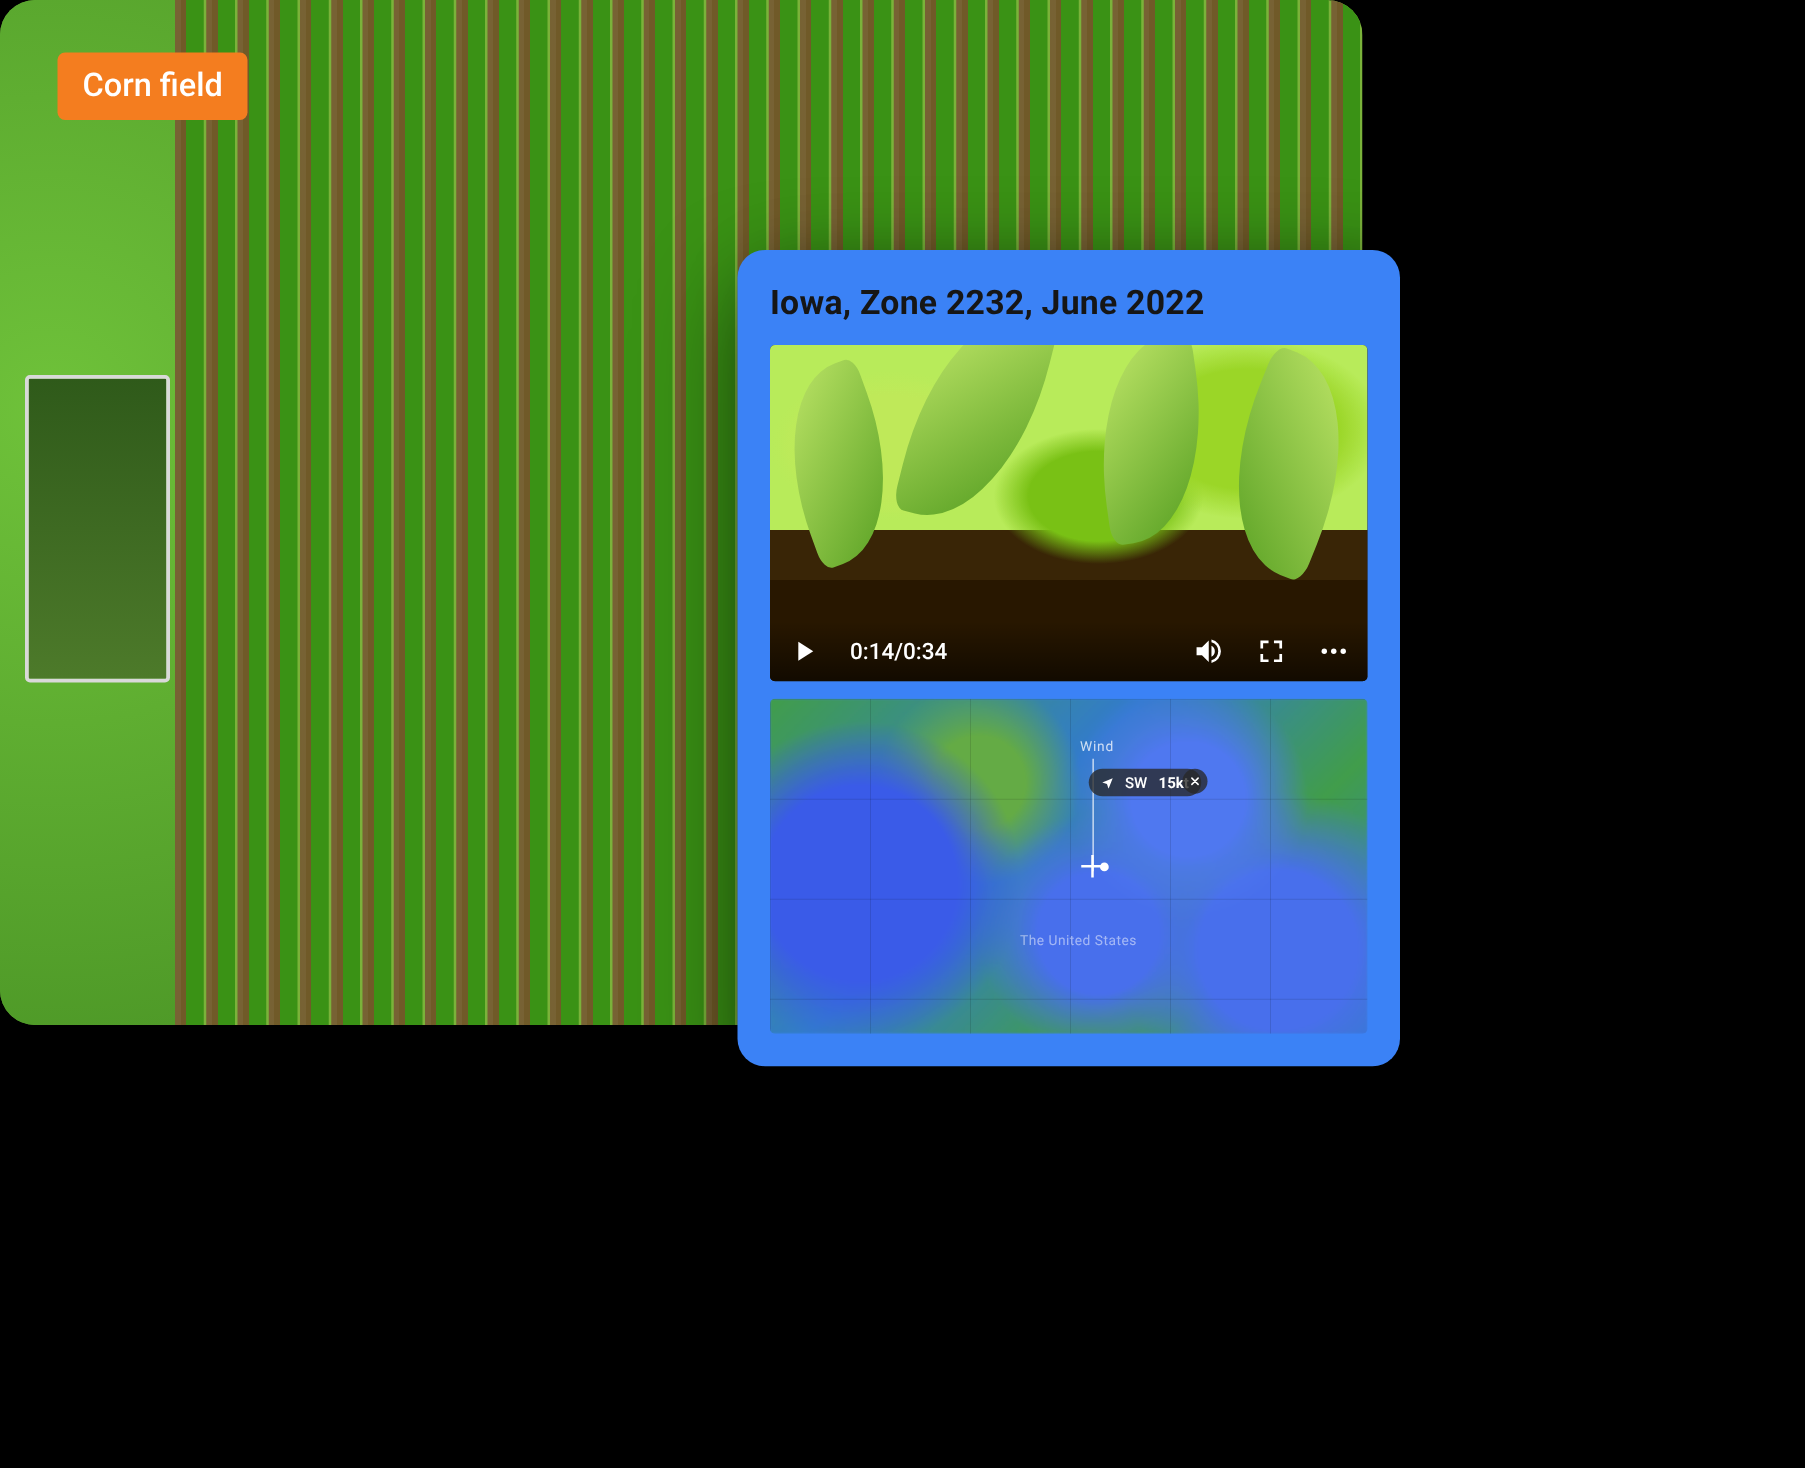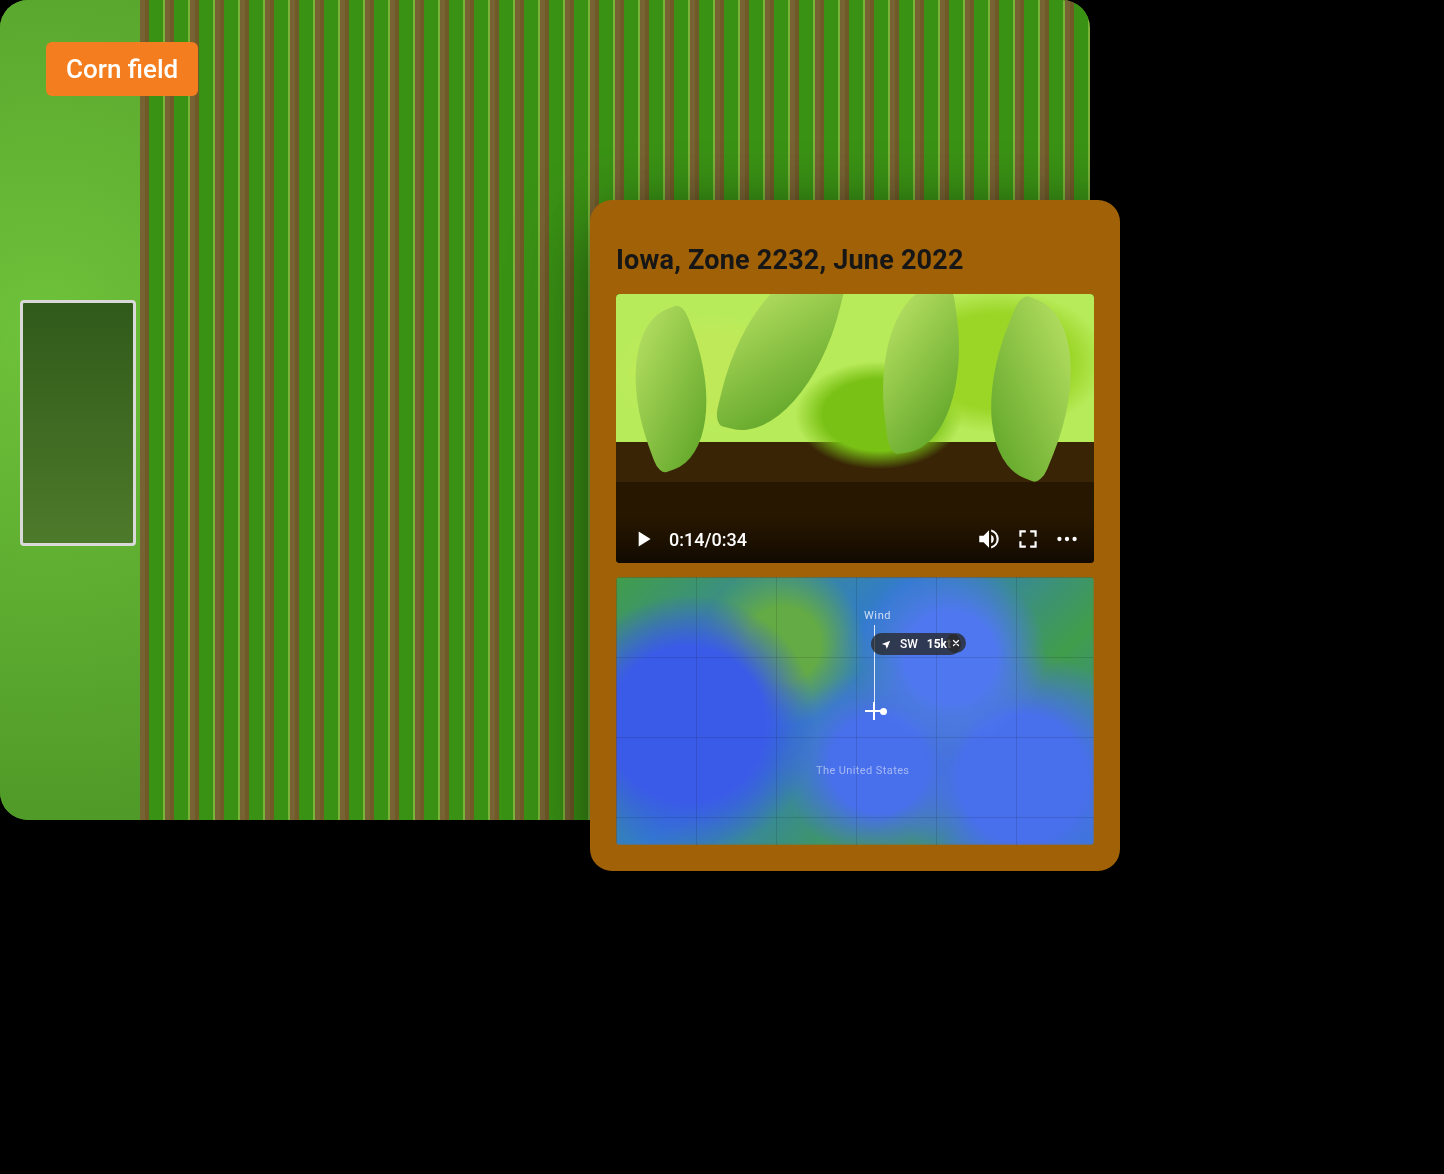--- a/index.html
+++ b/index.html
@@ -11,33 +11,33 @@
   .rows span{flex:1;background:
       linear-gradient(90deg,rgba(255,255,255,.05) 0 20%,transparent 20% 100%),
       linear-gradient(90deg,#6e5a2d 0 40%,#3f8f1e 40% 100%);
       margin-right:2px;
       filter:saturate(1.1);}
   .grass-strip{position:absolute;left:0;top:0;bottom:0;width:140px;background:radial-gradient(circle at 30% 40%,#6fc23a,#4f9a28);}
   .trailer{position:absolute;left:20px;top:300px;width:110px;height:240px;border:3px solid #d9d9d9;background:linear-gradient(#2f5a1a,#4d7a2a);border-radius:4px;}
   .chip{position:absolute;left:46px;top:42px;background:#f47d1f;color:#fff;font-size:26px;padding:12px 20px;border-radius:6px;font-weight:500;}
   
   .card-shadow{position:absolute;left:610px;top:220px;width:560px;height:700px;border-radius:28px;background:rgba(0,0,0,.35);filter:blur(30px);}
-  .card{position:absolute;left:590px;top:200px;width:530px;background:#a16207;border-radius:22px;padding:44px 26px 26px 26px;box-sizing:border-box;box-shadow:0 30px 80px rgba(0,0,0,.45);}
+  .card{position:absolute;left:590px;top:200px;width:530px;background:#3b82f6;border-radius:22px;padding:26px 26px 26px 26px;box-sizing:border-box;box-shadow:0 30px 80px rgba(0,0,0,.45);}
   .card h2{margin:0 0 18px 0;font-size:27px;font-weight:700;color:#161616;letter-spacing:.2px;}
   .video{position:relative;width:100%;height:269px;border-radius:4px;overflow:hidden;background:#222;}
   .video-bg{position:absolute;inset:0;
     background:
       radial-gradient(ellipse 160px 100px at 20% 30%,#bfe26a 0 40%,transparent 60%),
       radial-gradient(ellipse 180px 120px at 80% 25%,#9ecf3e 0 40%,transparent 60%),
       radial-gradient(ellipse 140px 90px at 55% 45%,#7fba2c 0 40%,transparent 60%),
       linear-gradient(#b9e36b 0 55%,#3a2a10 55% 70%,#2a1c08 70% 100%);
     filter:contrast(1.05) saturate(1.15);
   }
   .leaf{position:absolute;width:90px;height:170px;background:linear-gradient(135deg,#c7eb6d,#4f9a1d);border-radius:80% 10% 80% 10%/80% 10% 80% 10%;}
-  .video-bar{position:absolute;left:0;right:0;bottom:0;height:48px;display:flex;align-items:center;padding:0 14px;gap:13px;color:#fff;font-size:18px;font-weight:500;
+  .video-bar{position:absolute;left:0;right:0;bottom:0;height:48px;display:flex;align-items:center;padding:0 14px;gap:24px;color:#fff;font-size:18px;font-weight:500;
     background:linear-gradient(transparent,rgba(0,0,0,.55));}
   .video-bar .spacer{flex:1;}
   .icon{display:inline-flex;align-items:center;justify-content:center;width:26px;height:26px;color:#fff;}
   .icon svg{width:100%;height:100%;fill:currentColor;}
   .map{position:relative;width:100%;height:268px;margin-top:14px;border-radius:4px;overflow:hidden;}
   .map-bg{position:absolute;inset:0;
     background:
       radial-gradient(circle at 15% 55%,#3f5bd6 0 18%,transparent 30%),
       radial-gradient(circle at 70% 30%,#5478e0 0 12%,transparent 25%),
       radial-gradient(circle at 55% 70%,#4d6fdc 0 15%,transparent 30%),

